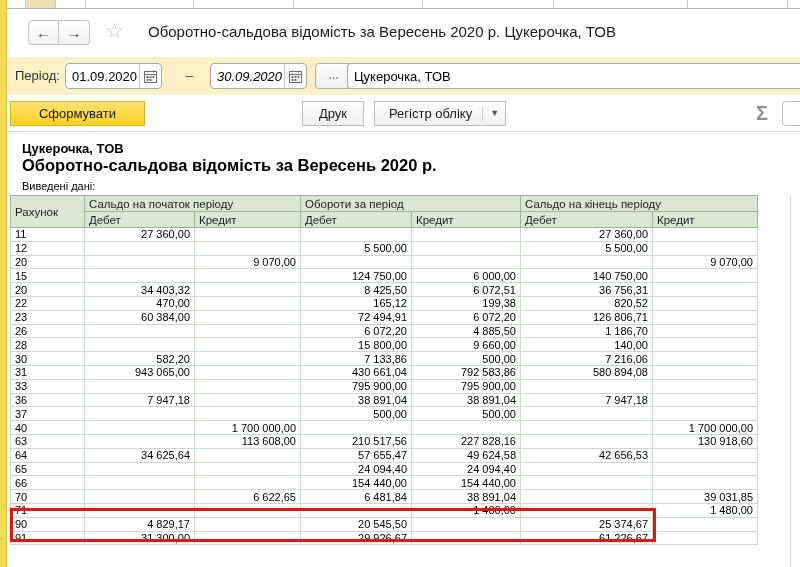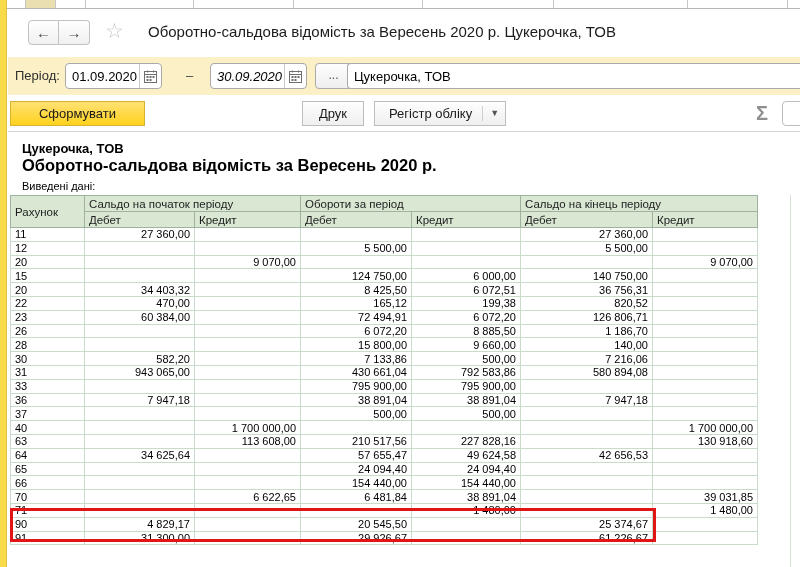--- a/index.html
+++ b/index.html
@@ -238,21 +238,21 @@
           <td class="num">72 494,91</td>
           <td class="num">6 072,20</td>
           <td class="num">126 806,71</td>
           <td class="num"></td>
         </tr>
         <tr>
           <td class="acc">26</td>
           <td class="num"></td>
           <td class="num"></td>
           <td class="num">6 072,20</td>
-          <td class="num">8 885,50</td>
+          <td class="num">4 885,50</td>
           <td class="num">1 186,70</td>
           <td class="num"></td>
         </tr>
         <tr>
           <td class="acc">28</td>
           <td class="num"></td>
           <td class="num"></td>
           <td class="num">15 800,00</td>
           <td class="num">9 660,00</td>
           <td class="num">140,00</td>

